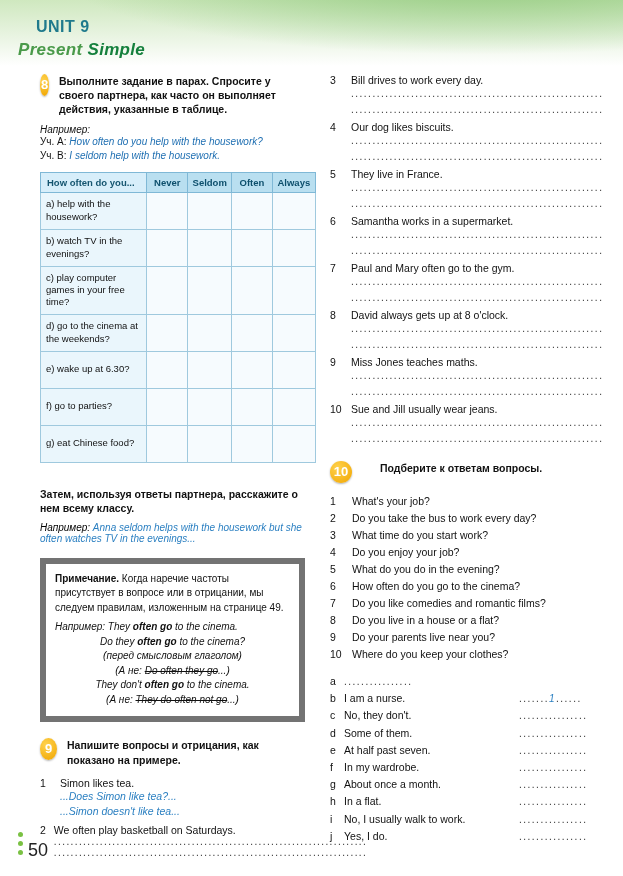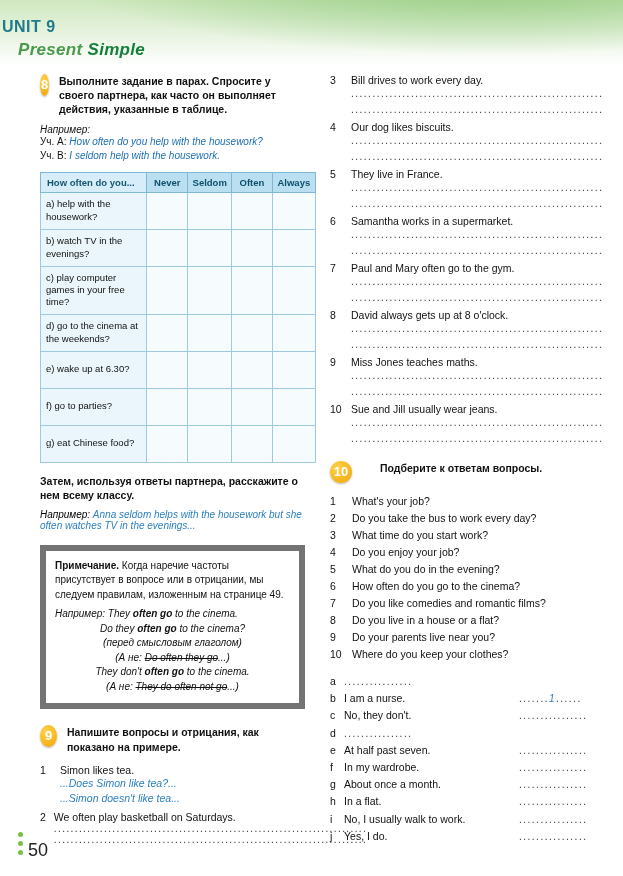--- a/index.html
+++ b/index.html
@@ -15,21 +15,21 @@
   
   .topband{
     position:absolute;left:0;top:0;width:623px;height:66px;
     background:linear-gradient(180deg,#cfe8bf 0%,#e9f4e2 55%,#ffffff 100%);
   }
   .topband:after{
     content:"";position:absolute;left:0;top:0;width:623px;height:66px;
     background:radial-gradient(ellipse at 78% -40%, #8fc97a 0%, rgba(143,201,122,0) 62%);
   }
   .unit-title{
-    position:absolute;left:2px;top:18px;
+    position:absolute;left:36px;top:18px;
     font-size:16px;font-weight:bold;color:#1f7a8c;letter-spacing:.5px;
   }
   .unit-sub{
     position:absolute;left:18px;top:40px;
     font-size:17px;font-weight:bold;color:#4a9a4a;font-style:italic;letter-spacing:.3px;
   }
   .unit-sub .w2{color:#15803d;}
 
   
   .col-left{position:absolute;left:40px;top:74px;width:265px;}
@@ -65,21 +65,21 @@
   }
   table.survey th.first{
     background:#d7eefa;text-align:left;padding-left:6px;width:118px;color:#15556f;
   }
   table.survey td{
     border:1px solid #9fc9de;padding:5px 5px;height:26px;vertical-align:middle;
   }
   table.survey td.q{background:#eaf6fc;font-size:9.5px;line-height:1.3;}
   table.survey td.cell{background:#f6fbfe;width:34px;}
 
-  .after-table{font-size:10.5px;font-weight:bold;margin-top:11px;line-height:1.35;color:#111;}
+  .after-table{font-size:10.5px;font-weight:bold;margin-top:24px;line-height:1.35;color:#111;}
 
   
   .notebox{
     margin-top:14px;border:6px solid #737373;padding:8px 9px 9px 9px;
     font-size:10px;line-height:1.45;color:#111;background:#ffffff;
   }
   .notebox b{font-weight:bold;}
   .notebox .ital{font-style:italic;}
   .strike{text-decoration:line-through;}
   .center{text-align:center;}
@@ -376,20 +376,21 @@
         <span class="t">I am a nurse.</span>
         <span class="ans"><span>.......</span><span class="answ">1</span><span>......</span></span>
       </div>
       <div class="row">
         <span class="n">c</span>
         <span class="t">No, they don't.</span>
         <span class="ans">................</span>
       </div>
       <div class="row">
         <span class="n">d</span>
+        <span class="t">Some of them.</span>
         <span class="ans">................</span>
       </div>
       <div class="row">
         <span class="n">e</span>
         <span class="t">At half past seven.</span>
         <span class="ans">................</span>
       </div>
       <div class="row">
         <span class="n">f</span>
         <span class="t">In my wardrobe.</span>

